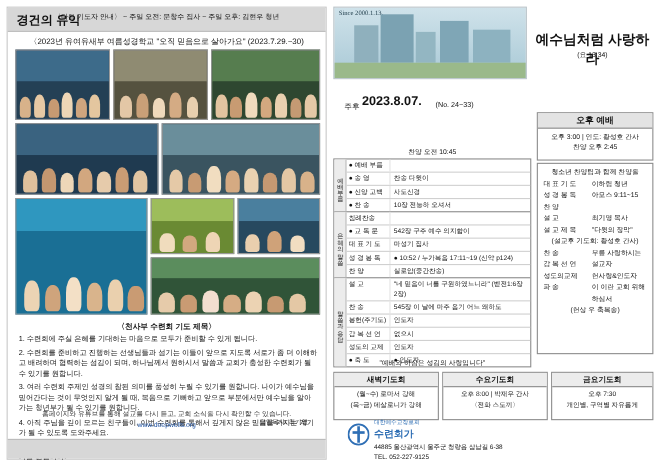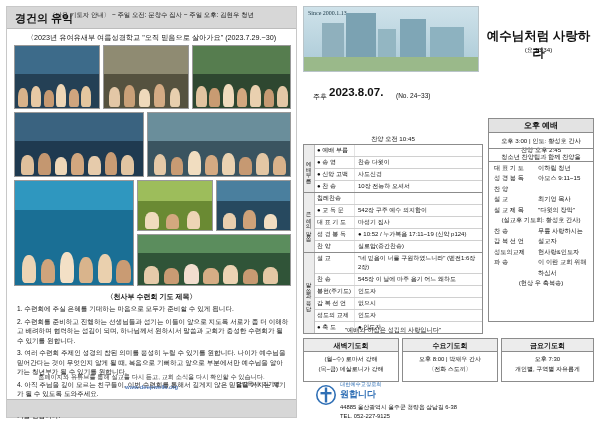--- a/index.html
+++ b/index.html
@@ -316,21 +316,21 @@
     <div class="hero-ref">(요 13:34)</div>
 
     <div class="weekinfo">
       <span class="lbl" style="position:absolute;left:10px;top:8px;">주후</span>
       <span class="big" style="position:absolute;left:26px;top:2px;">2023.8.07.</span>
       <span class="no" style="position:absolute;left:93px;top:8px;">(No. 24~33)</span>
     </div>
 
     <div class="wline" style="position:absolute;left:0;top:128px;width:180px;">찬양 오전 10:45</div>
 
-    <div class="wbox" style="left:185px;top:96px;width:106px;height:44px;margin-top:16px;">
+    <div class="wbox" style="left:185px;top:96px;width:106px;height:44px;">
       <div class="wbox-head">오후 예배</div>
       <div class="wline" style="margin-top:3px;">오후 3:00 | 인도: 황성호 간사</div>
       <div class="wline">찬양 오후 2:45</div>
     </div>
 
     <div class="grid" style="top:138px;">
 
       <div class="grp">
         <div class="cat">예배부름</div>
         <div class="grp-rows">
@@ -488,18 +488,18 @@
       <circle cx="10" cy="11" r="9.2" fill="none" stroke="#2f6fb5" stroke-width="1.6"></circle>
       <rect x="8.8" y="3.5" width="2.4" height="15" fill="#2f6fb5"></rect>
       <rect x="4.5" y="8" width="11" height="2.4" fill="#2f6fb5"></rect>
     </svg>
   </div>
   <div class="foot-pastor">
     <div>담임목사: 최기영</div>
   </div>
   <div class="foot-church">
     <div style="font-size:5.2px;color:#2f6fb5;">대한예수교장로회</div>
-    <div style="font-size:9px;font-weight:bold;color:#2f6fb5;margin:-1px 0 1px 0;">원합니다</div>
+    <div style="font-size:9px;font-weight:bold;color:#2f6fb5;margin:-1px 0 1px 0;">수련회가</div>
     <div>44885 울산광역시 울주군 청량읍 삼남길 6-38</div>
     <div>TEL. 052-227-9125</div>
   </div>
 
 </div>
 
 </body></html>

